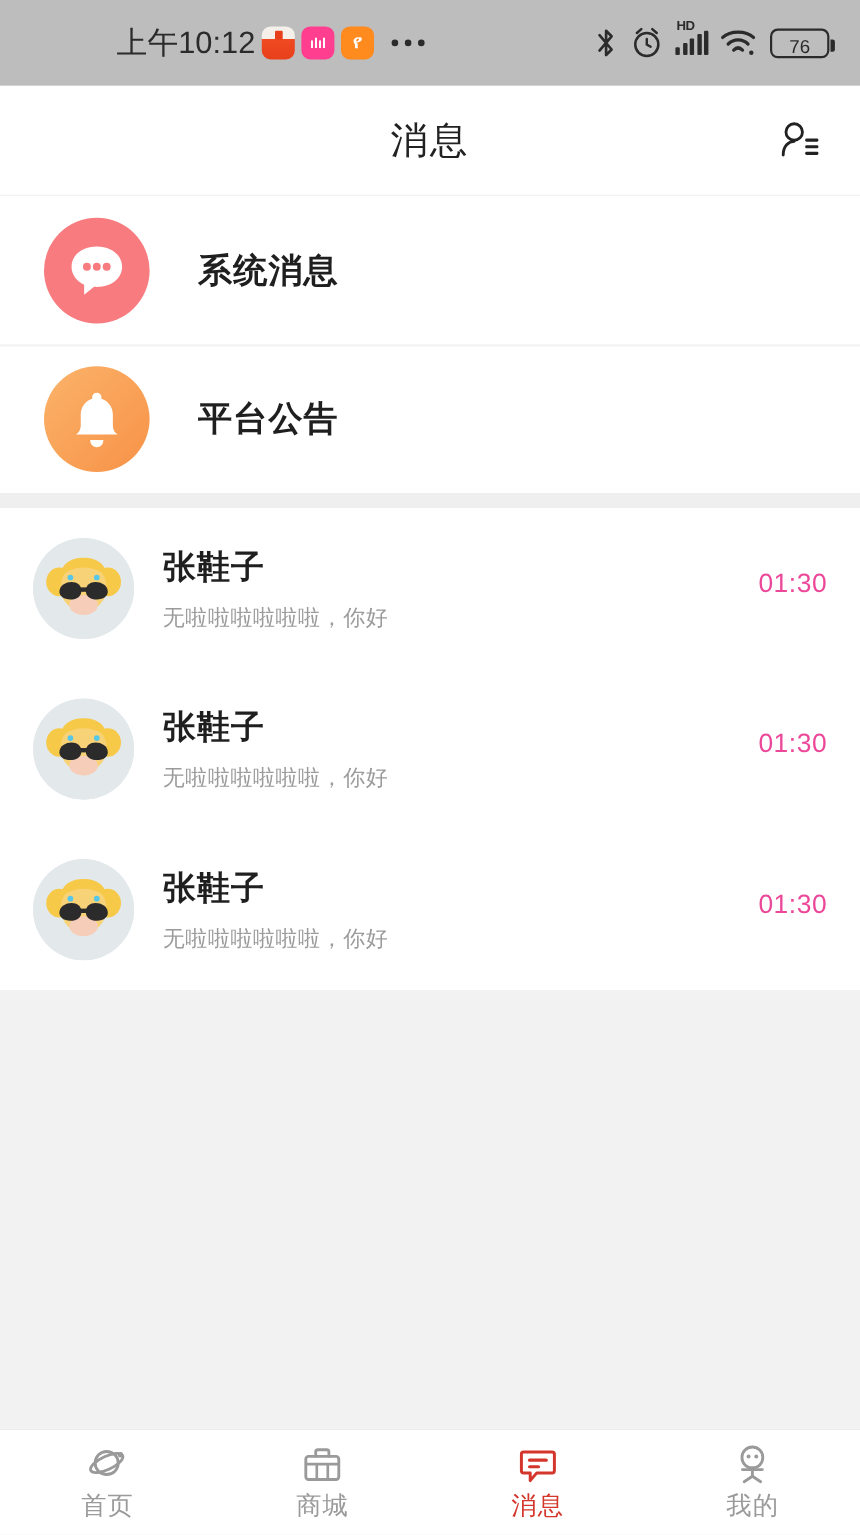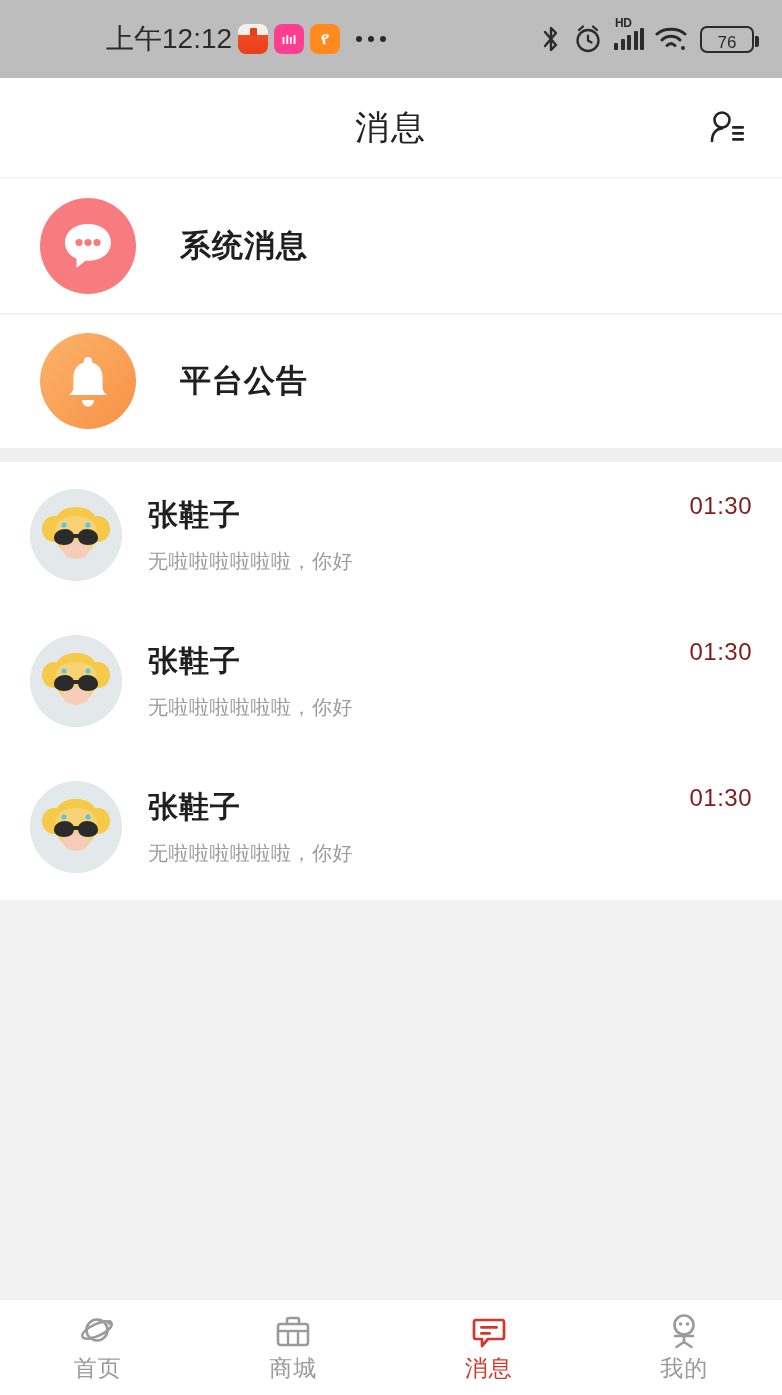--- a/index.html
+++ b/index.html
@@ -109,21 +109,21 @@
   }
   .chat-av {
     width:92px; height:92px; border-radius:50%;
     background:#E3E9EB; flex:0 0 auto;
     position:relative; overflow:hidden;
     display:flex; align-items:center; justify-content:center;
   }
   .chat-main { flex:1 1 auto; margin-left:26px; display:flex; flex-direction:column; justify-content:center; gap:12px; }
   .chat-name { font-size:30px; color:#1f1f1f; font-weight:700; letter-spacing:1px; }
   .chat-msg { font-size:20px; color:#9b9b9b; letter-spacing:0.5px; }
-  .chat-time { font-size:24px; color:#7f1d1d; align-self:flex-start; margin-top:14px; letter-spacing:0.5px; }
+  .chat-time { font-size:24px; color:#ec4899; align-self:flex-start; margin-top:39px; letter-spacing:0.5px; }
 
   
   .tabbar {
     height:96px; background:#ffffff;
     display:flex; align-items:center;
     border-top:1.5px solid #ededed; flex:0 0 auto;
   }
   .tab {
     flex:1 1 0; display:flex; flex-direction:column;
     align-items:center; justify-content:center; gap:0;
@@ -132,21 +132,21 @@
   .tab-label { font-size:23px; color:#9a9a9a; letter-spacing:1px; }
   .tab.active .tab-label { color:#D4362C; }
 </style>
 </head>
 <body>
 
 <div class="phone">
 
   <div class="statusbar">
     <div class="sb-left">
-      <span class="sb-time">上午12:12</span>
+      <span class="sb-time">上午10:12</span>
       <span class="sb-apps">
         <span class="app-ico a1"></span>
         <span class="app-ico a2"></span>
         <span class="app-ico a3"></span>
       </span>
       <span class="sb-dots">
           <i></i>
           <i></i>
           <i></i>
         </span>

